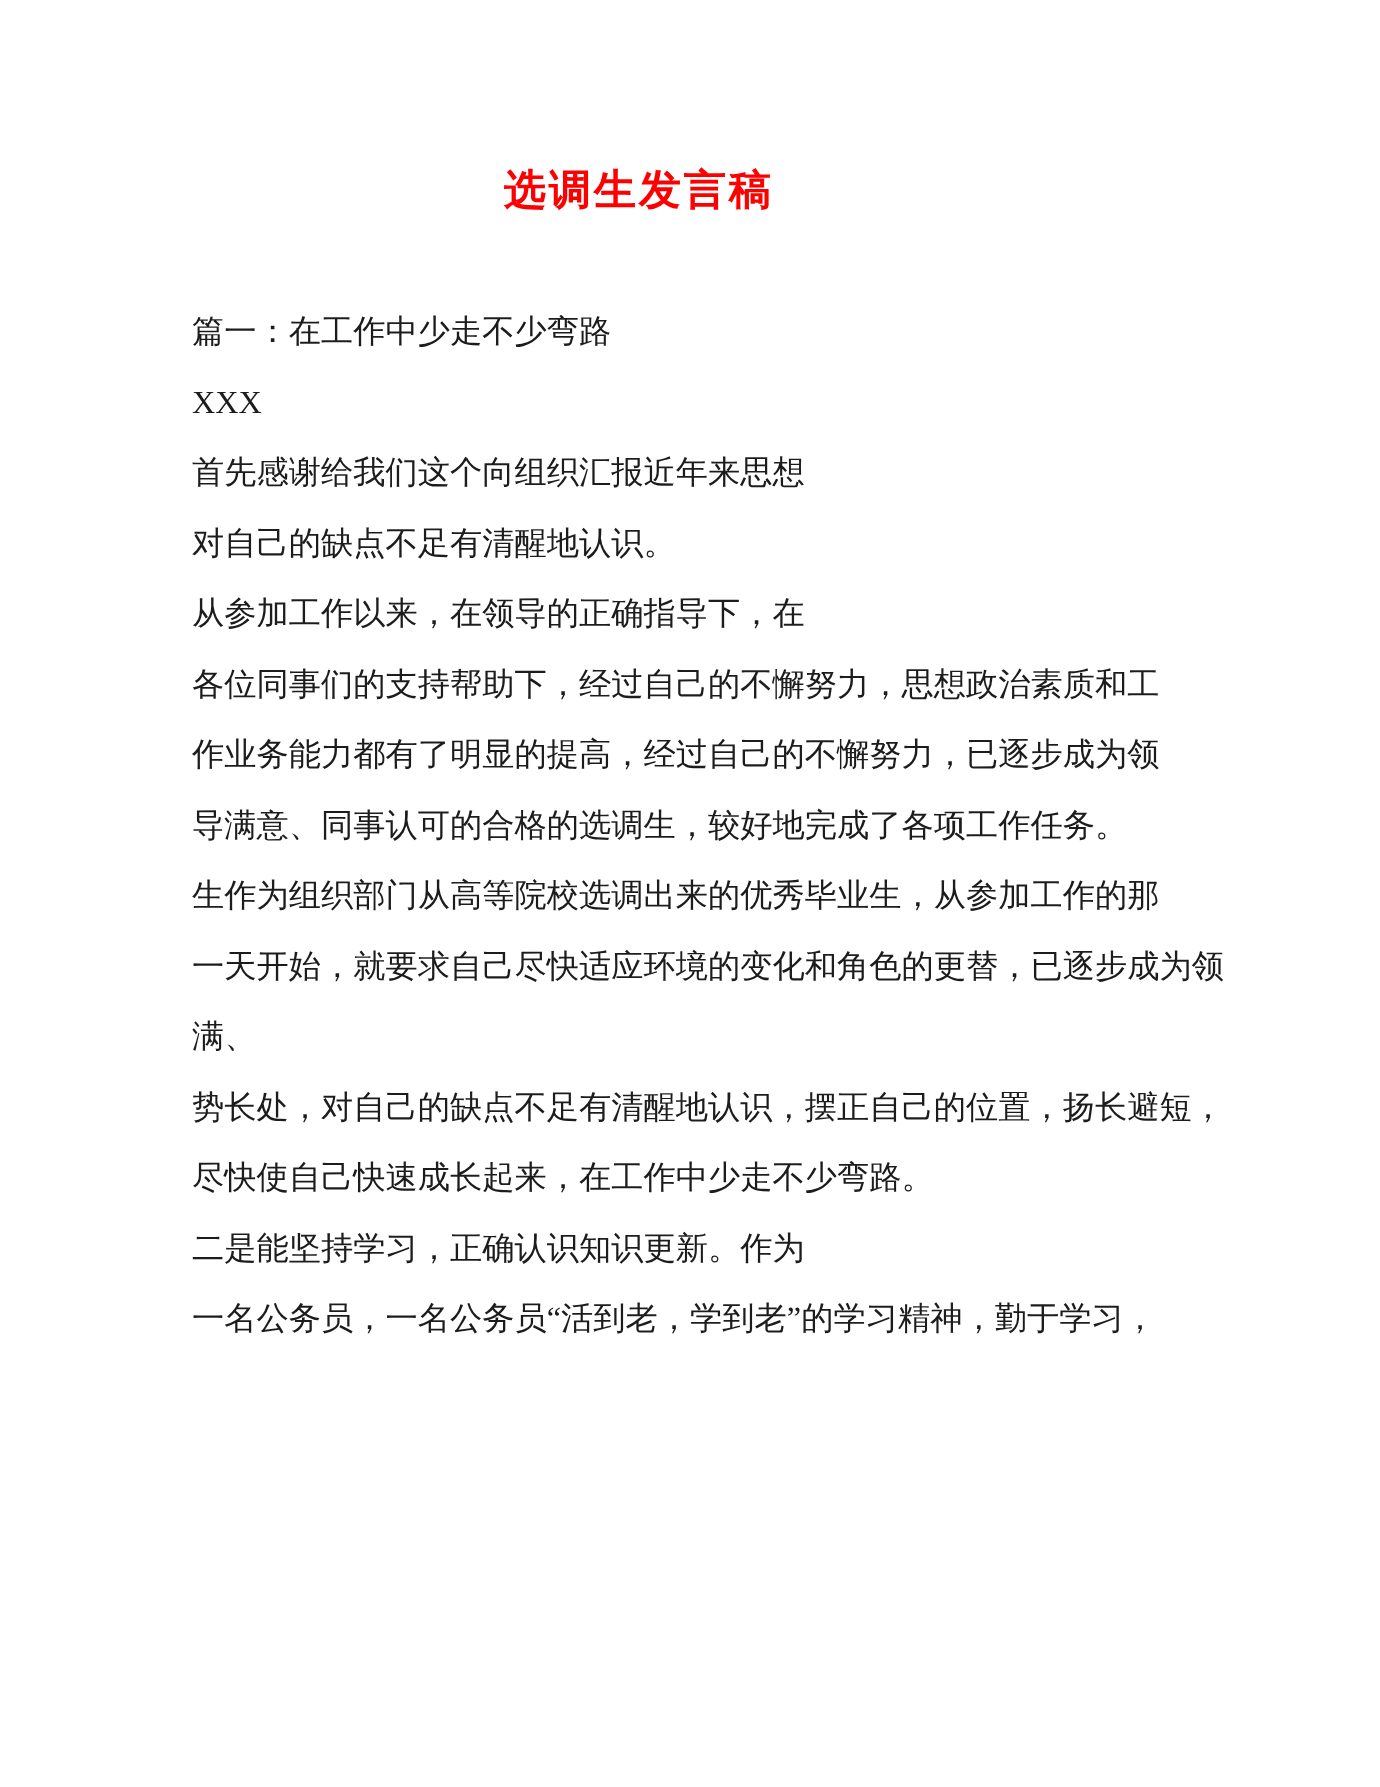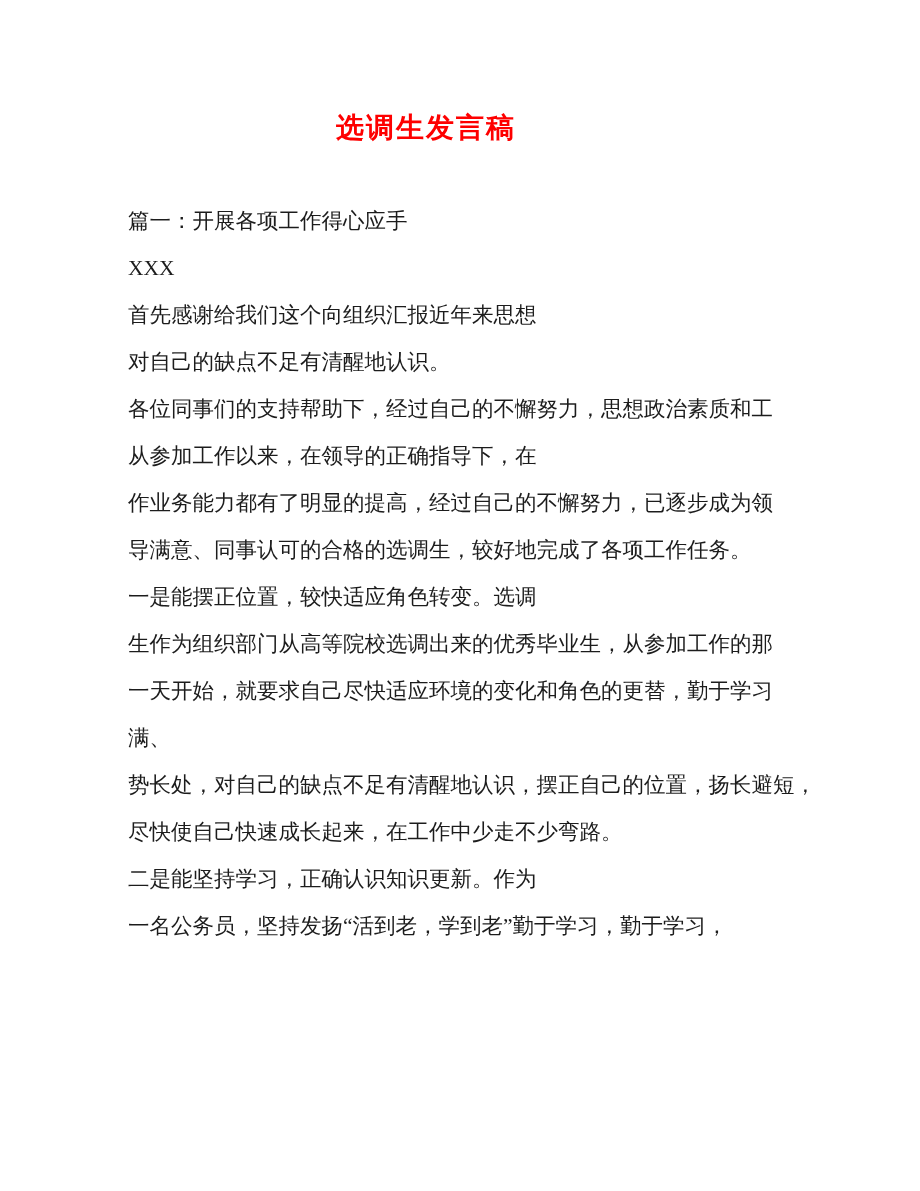--- a/index.html
+++ b/index.html
@@ -39,30 +39,29 @@
   .indent-1     { padding-left: 35px; }
   .indent-2     { padding-left: 49px; font-family: Liberation Serif, serif; }
   .indent-half  { padding-left: 22px; }
 </style>
 </head>
 <body>
 
 <div class="page" style="background: rgb(255, 255, 255); color: rgb(28, 28, 28);">
   <h1 class="doc-title" style="color: rgb(254, 0, 0);">选调生发言稿</h1>
   <div class="doc-body">
-      <p class="indent-base">篇一：开展各项工作得心应手</p>
+      <p class="indent-base">篇一：在工作中少走不少弯路</p>
       <p class="indent-2">XXX</p>
       <p class="indent-2">首先感谢给我们这个向组织汇报近年来思想</p>
       <p class="indent-1">对自己的缺点不足有清醒地认识。</p>
+      <p class="indent-1">从参加工作以来，在领导的正确指导下，在</p>
       <p class="indent-1">各位同事们的支持帮助下，经过自己的不懈努力，思想政治素质和工</p>
-      <p class="indent-1">从参加工作以来，在领导的正确指导下，在</p>
       <p class="indent-base">作业务能力都有了明显的提高，经过自己的不懈努力，已逐步成为领</p>
       <p class="indent-base">导满意、同事认可的合格的选调生，较好地完成了各项工作任务。</p>
-      <p class="indent-1">一是能摆正位置，较快适应角色转变。选调</p>
       <p class="indent-1">生作为组织部门从高等院校选调出来的优秀毕业生，从参加工作的那</p>
-      <p class="indent-base">一天开始，就要求自己尽快适应环境的变化和角色的更替，勤于学习</p>
+      <p class="indent-base">一天开始，就要求自己尽快适应环境的变化和角色的更替，已逐步成为领</p>
       <p class="indent-base">满、</p>
       <p class="indent-base">势长处，对自己的缺点不足有清醒地认识，摆正自己的位置，扬长避短，</p>
       <p class="indent-base">尽快使自己快速成长起来，在工作中少走不少弯路。</p>
       <p class="indent-1">二是能坚持学习，正确认识知识更新。作为</p>
-      <p class="indent-1">一名公务员，坚持发扬“活到老，学到老”勤于学习，勤于学习，</p>
+      <p class="indent-1">一名公务员，一名公务员“活到老，学到老”的学习精神，勤于学习，</p>
     </div>
 </div>
 
 </body></html>

